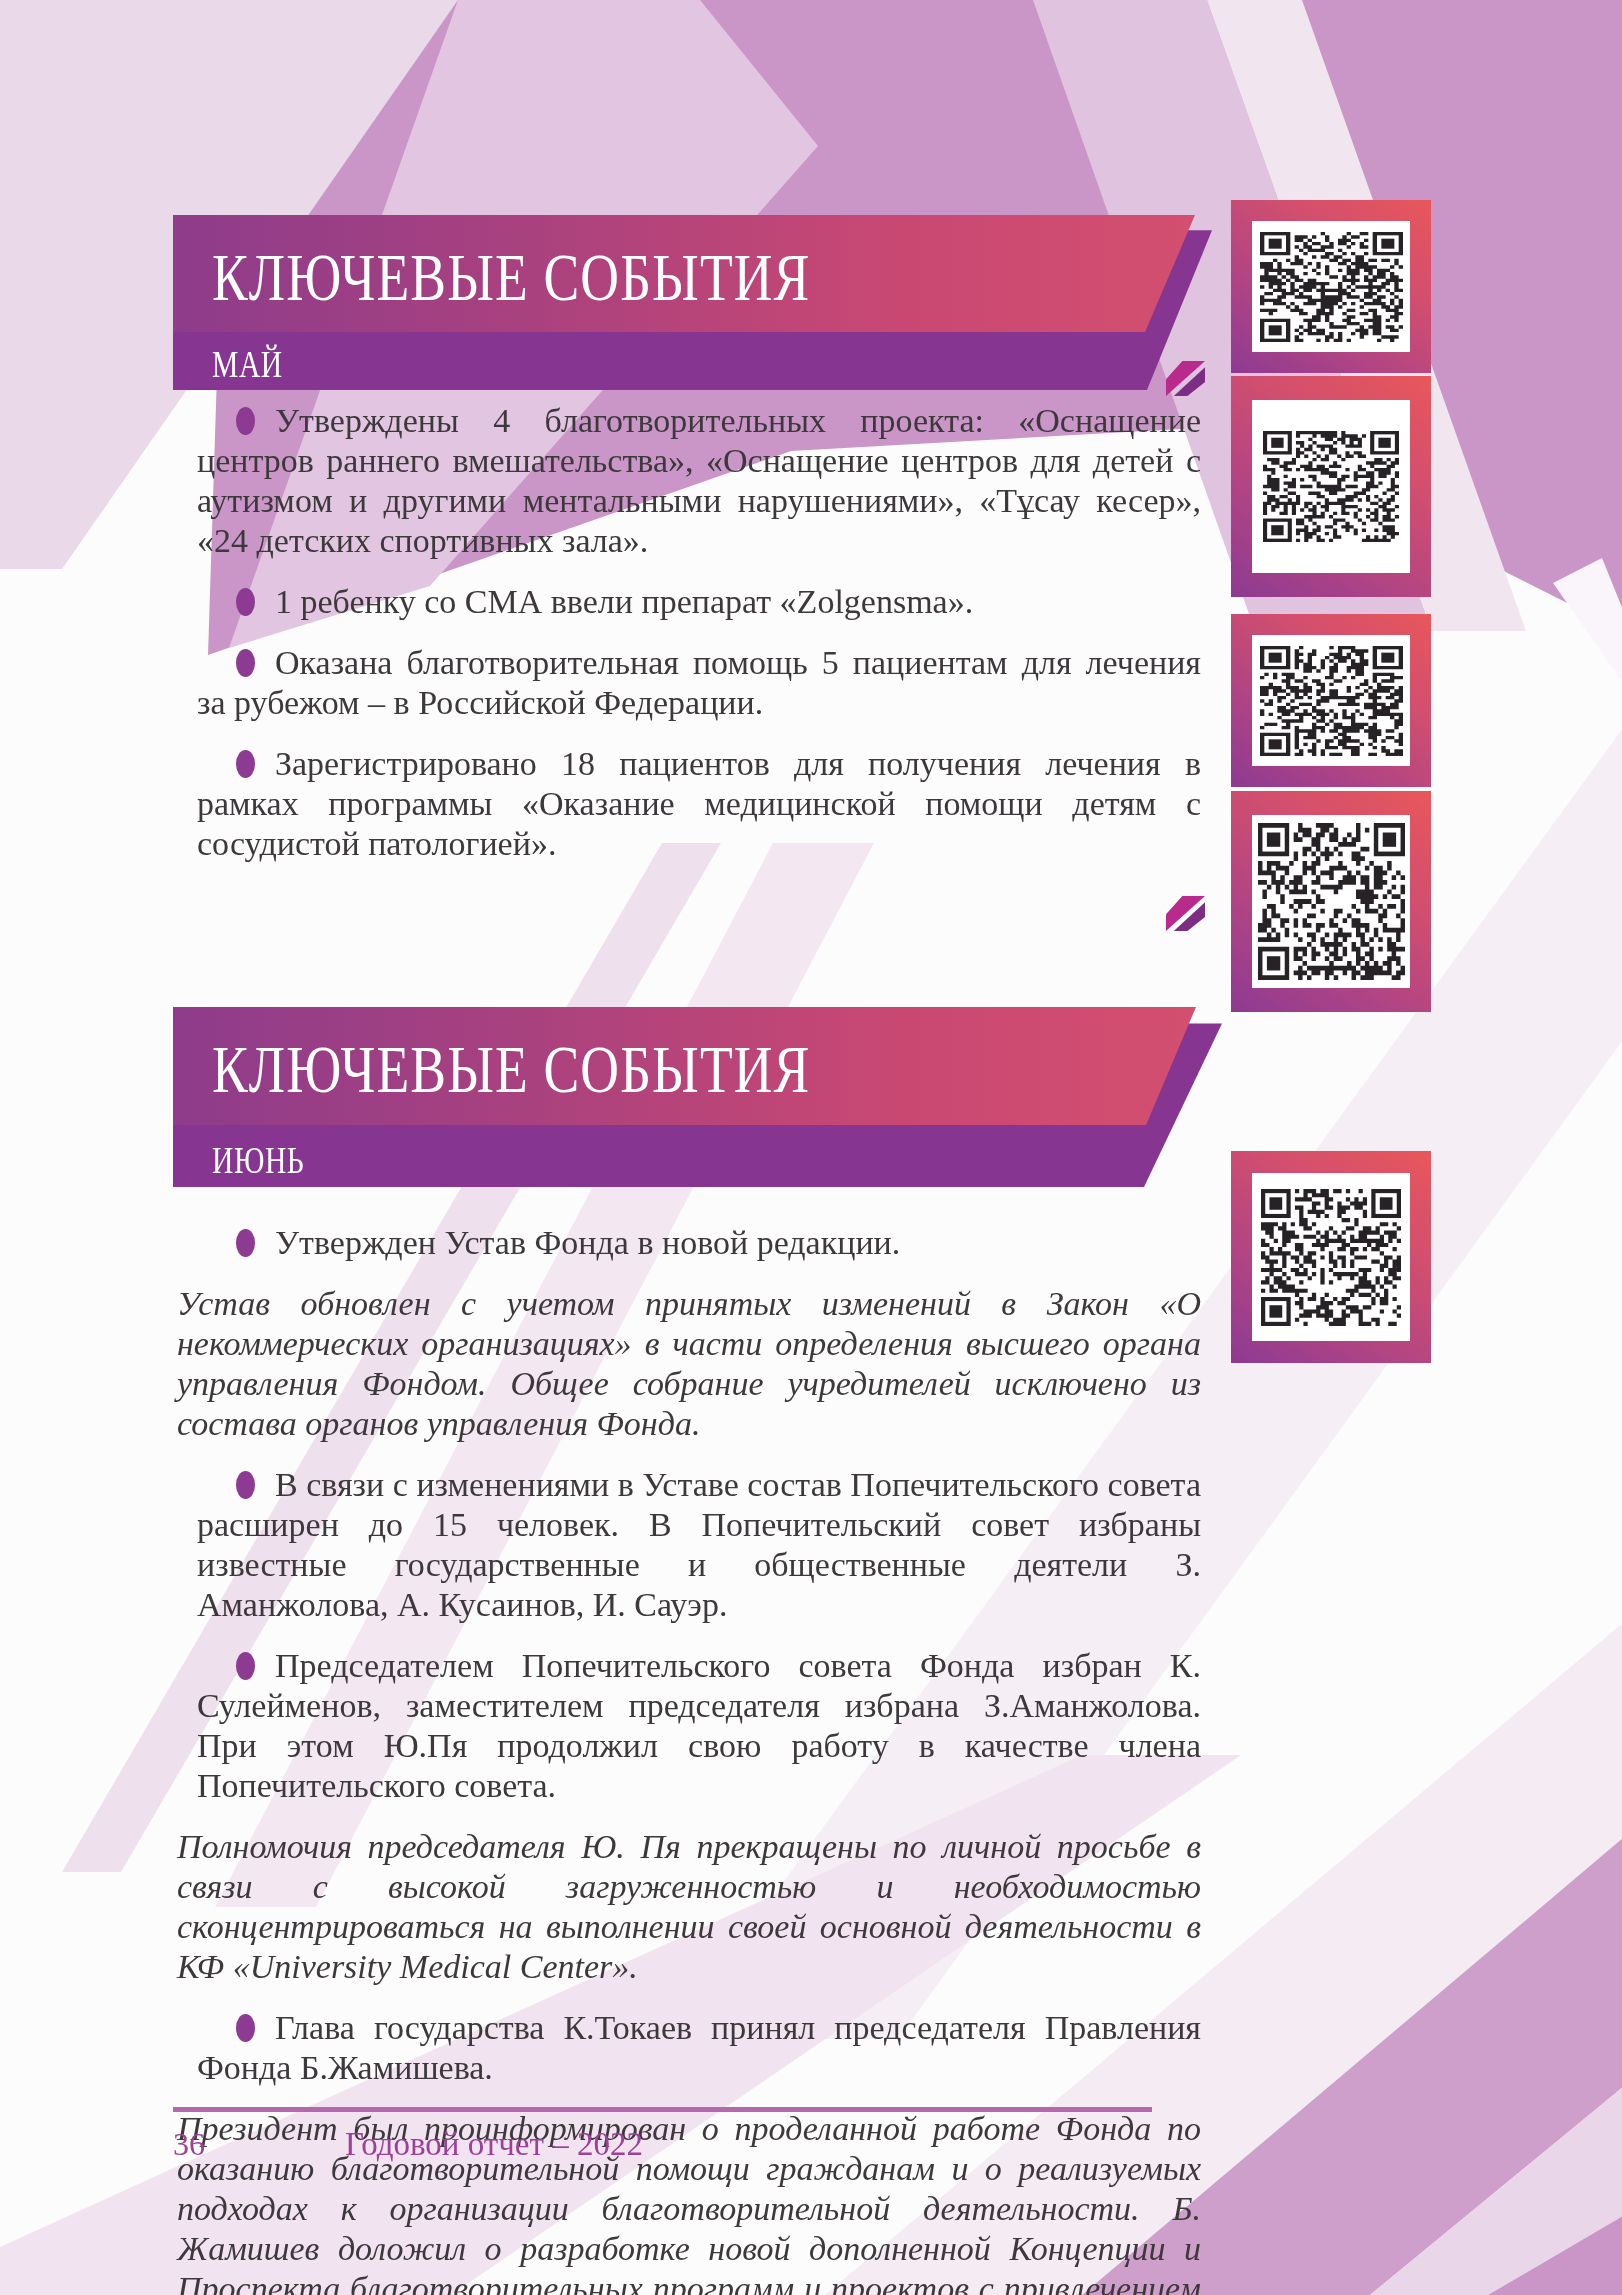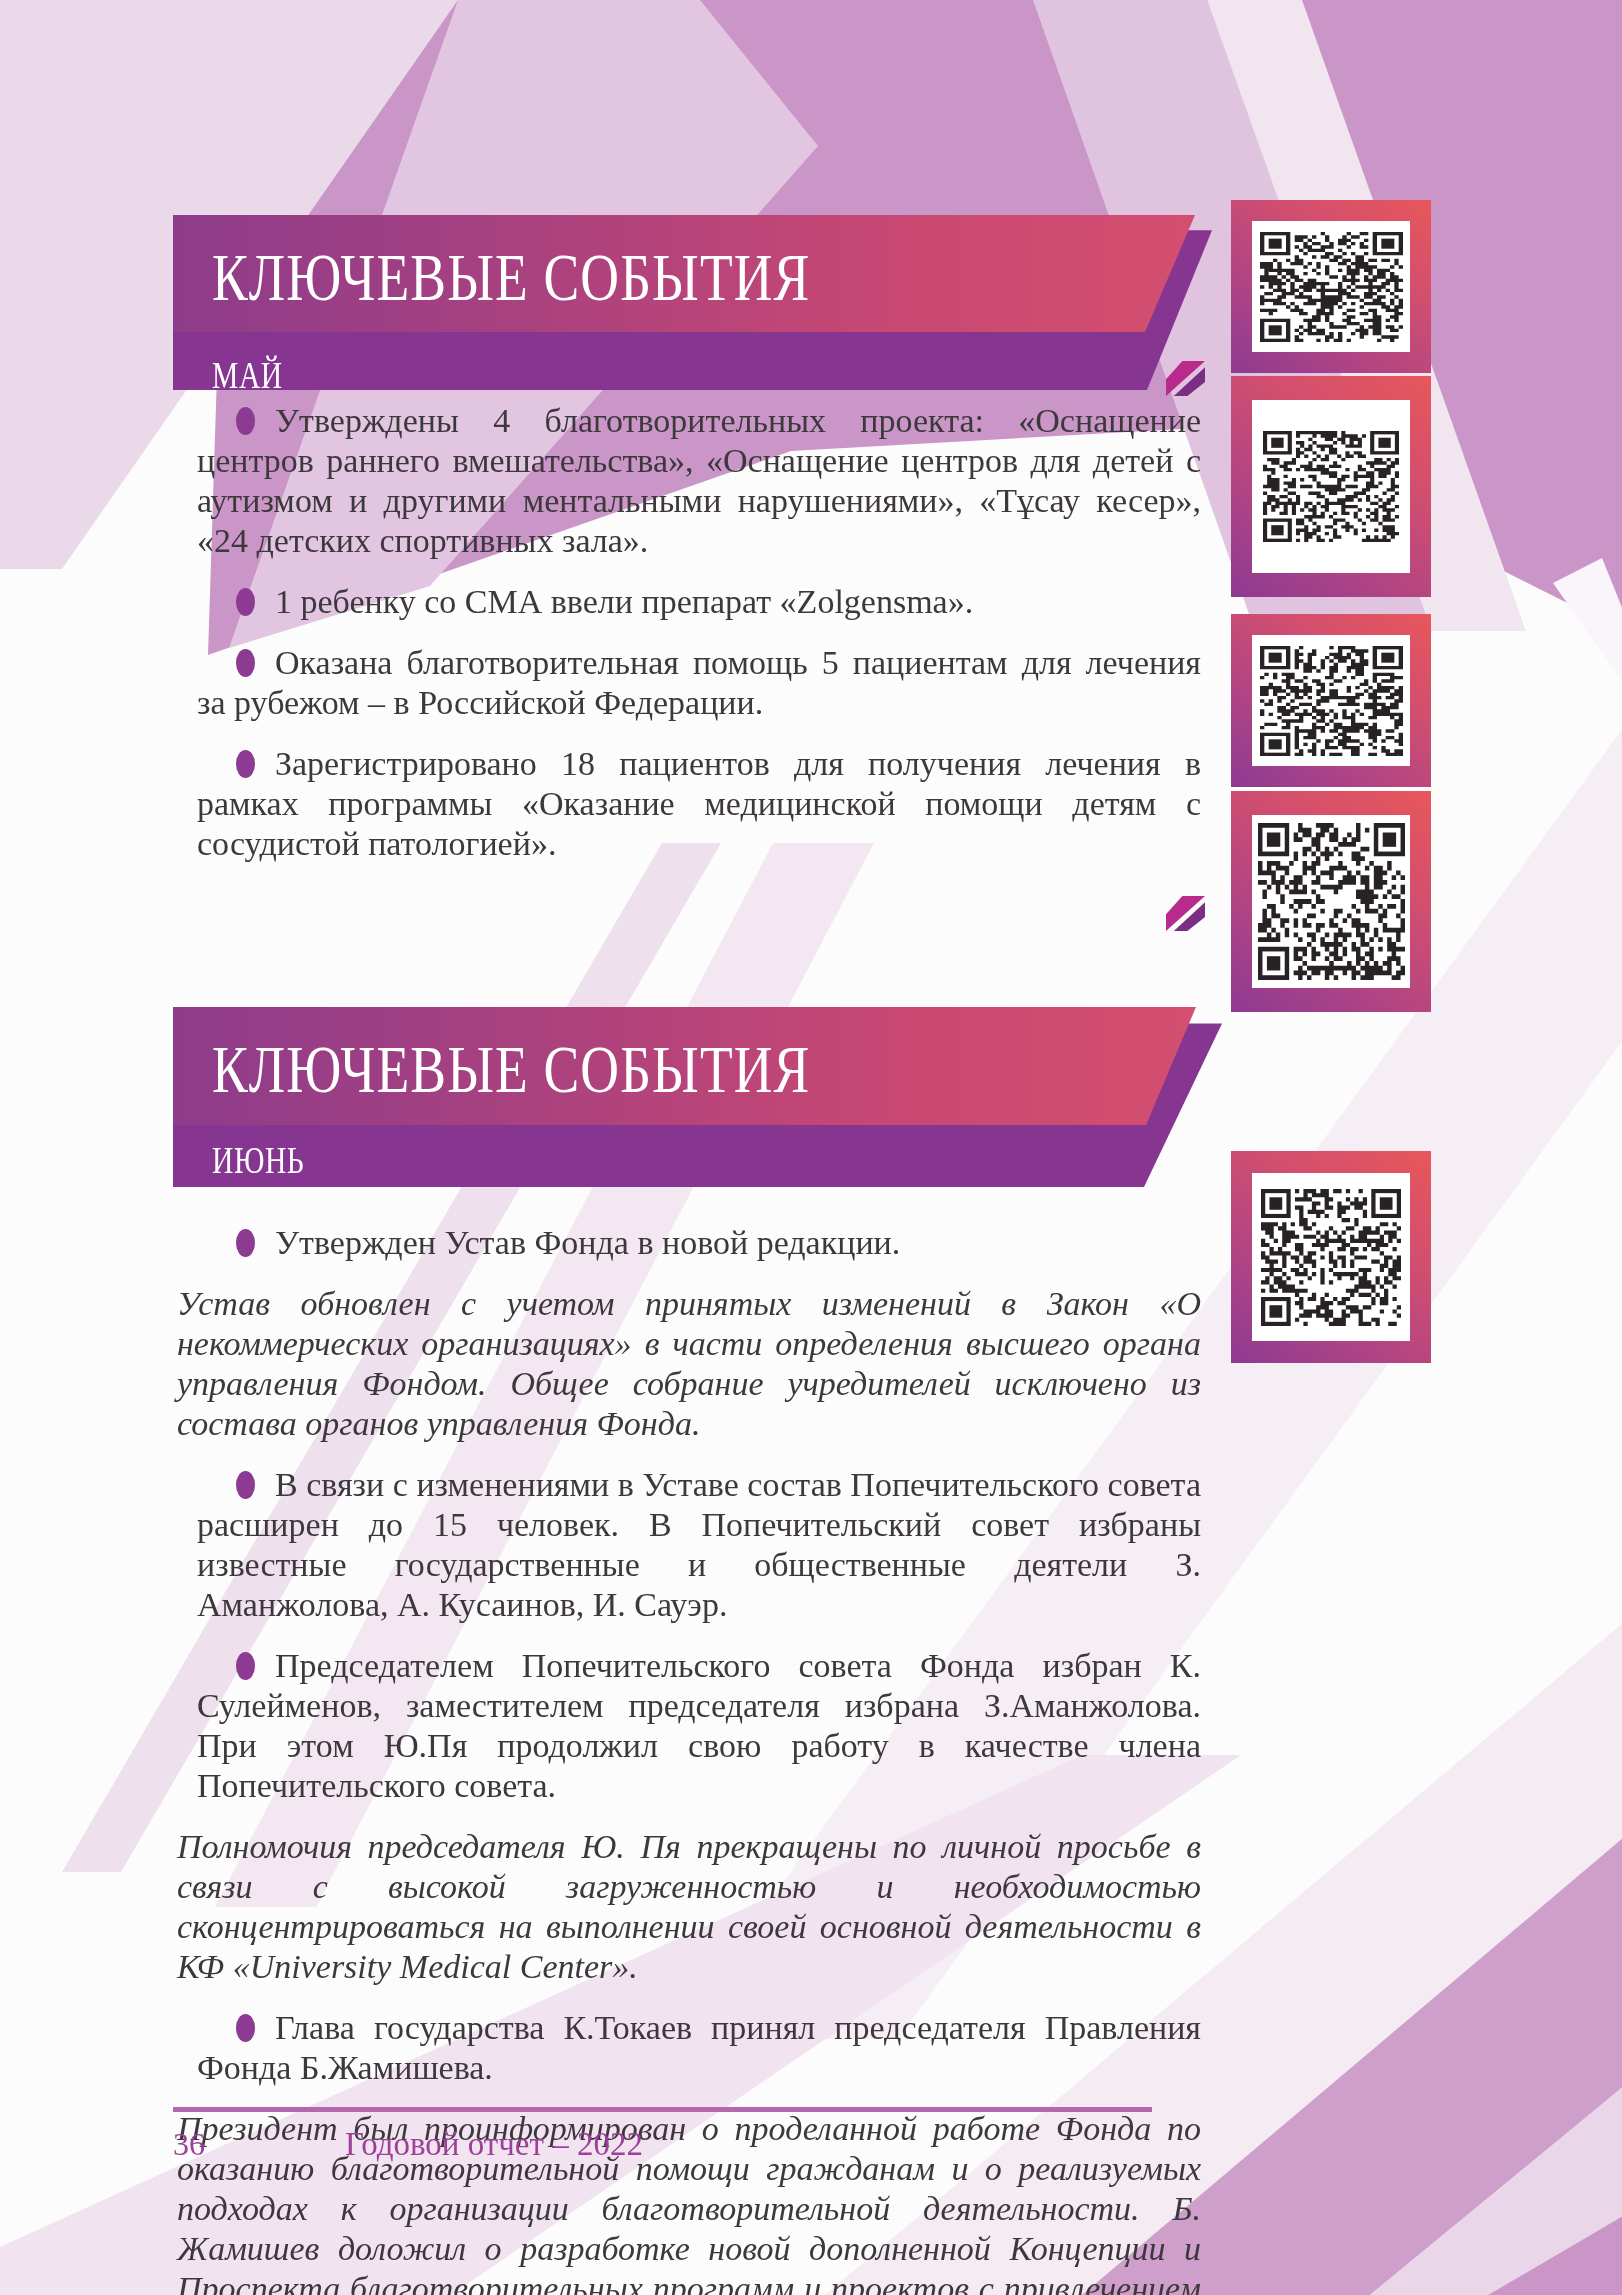--- a/index.html
+++ b/index.html
@@ -36,21 +36,21 @@
   .banner-may  { top:215px; height:175px; }
   .banner-may  .band { clip-path:polygon(0 15.3px,1039px 15.3px,974px 175px,0 175px); }
   .banner-may  .pink { clip-path:polygon(0 0,1022px 0,972px 117px,0 117px); }
   .banner-june { top:1007px; height:180px; }
   .banner-june .band { clip-path:polygon(0 16.6px,1049px 16.6px,971px 180px,0 180px); }
   .banner-june .pink { clip-path:polygon(0 0,1023px 0,973px 118px,0 118px); }
   .banner-title { position:absolute; left:39px; top:23.6px; color:#ffffff;
                   font-size:67px; letter-spacing:1.4px; white-space:nowrap; }
   .banner-title span, .banner-month span { display:inline-block; transform:scaleX(0.8); transform-origin:0 50%; }
   .banner-month { position:absolute; left:39px; color:#ffffff; font-size:37px; letter-spacing:0.7px; white-space:nowrap; }
-  .banner-may .banner-month  { top:128px;margin-top:11px; }
+  .banner-may .banner-month  { top:128px; }
   .banner-june .banner-month { top:132px; }
   
   .content { position:absolute; left:173px; width:1028px; z-index:2;
              font-size:34px; line-height:40px; text-align:justify; }
   .content-may  { top:401px; }
   .content-june { top:1223px; }
   .item { margin:0 0 21px 0; }
   .bullet { margin-left:24px; text-indent:78px; position:relative; }
   .bullet .dot { position:absolute; left:39px; top:6.2px; width:19px; height:28px;
                  border-radius:50%; background:#8d3a92; }

